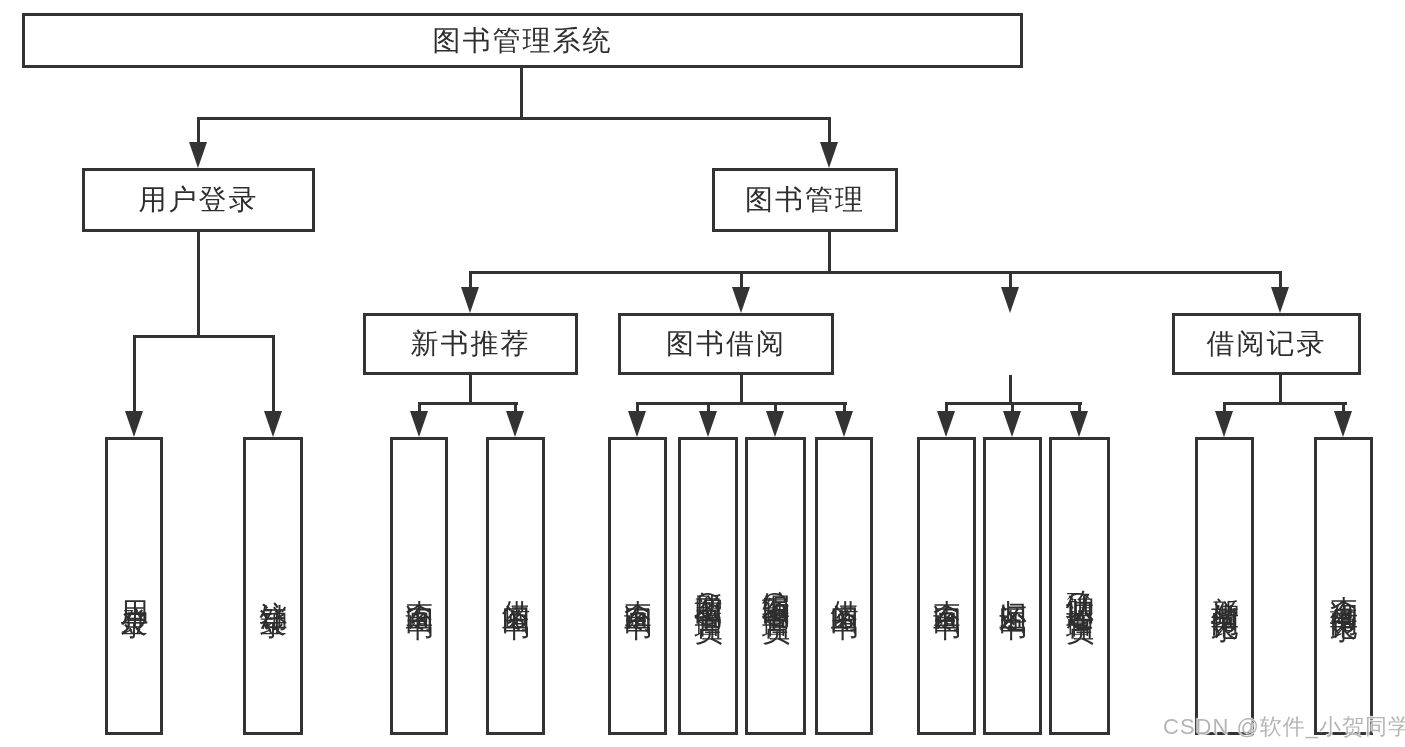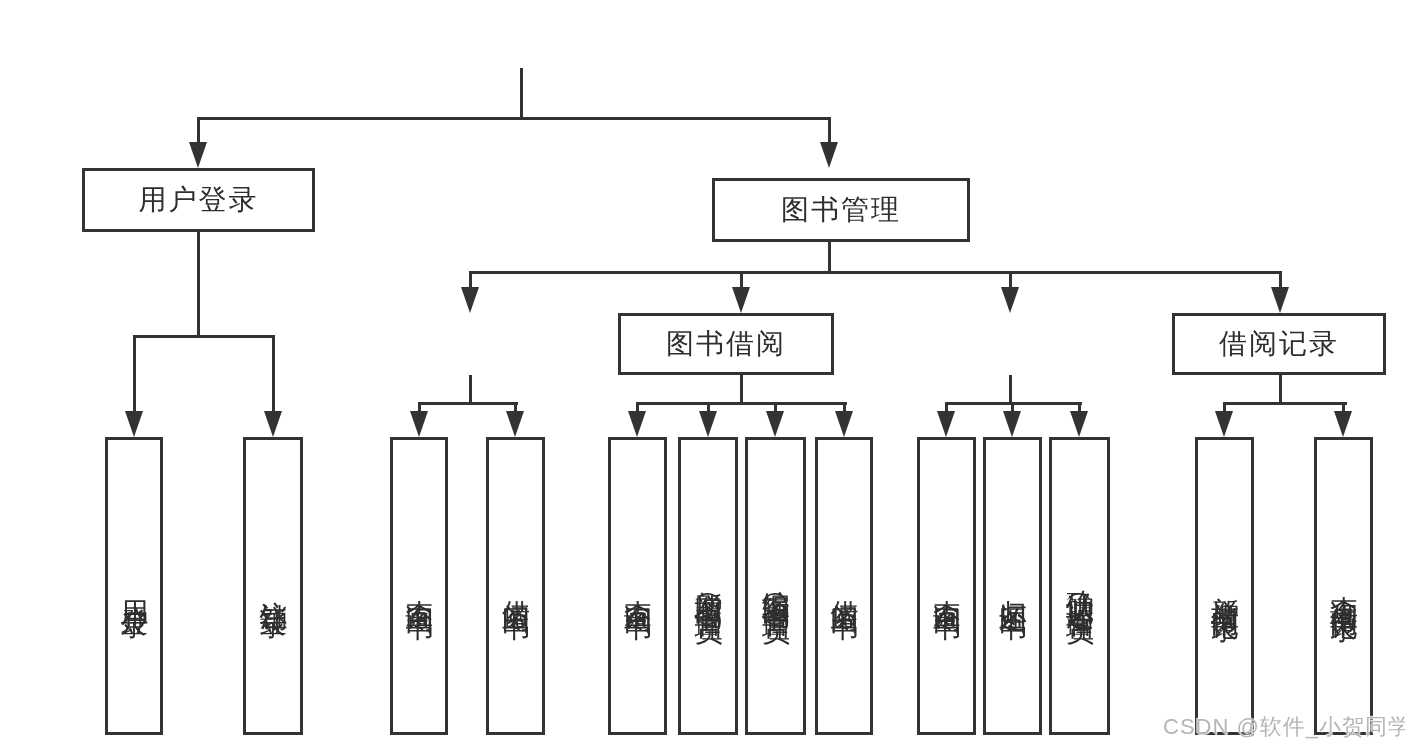--- a/index.html
+++ b/index.html
@@ -28,32 +28,38 @@
     position:absolute;left:1163px;top:712px;z-index:5;
     font-size:22px;color:#b5b5b5;letter-spacing:1px;white-space:nowrap;
     text-shadow:1px 1px 1px rgba(255,255,255,.95),-1px -1px 1px rgba(255,255,255,.95);
   }
 </style>
 </head>
 <body>
 
 <div class="stage">
 
+  <div class="box" style="left:22px;top:13px;width:1001px;height:55px;">
+    <span class="lbl">图书管理系统</span>
+  </div>
 
   <div class="box" style="left:82px;top:168px;width:233px;height:64px;">
     <span class="lbl">用户登录</span>
   </div>
-  <div class="box" style="left:712px;top:168px;width:258px;height:64px;margin-top:10px;">
+  <div class="box" style="left:712px;top:168px;width:186px;height:64px;">
     <span class="lbl">图书管理</span>
   </div>
 
+  <div class="box" style="left:363px;top:313px;width:215px;height:62px;">
+    <span class="lbl">新书推荐</span>
+  </div>
   <div class="box" style="left:618px;top:313px;width:216px;height:62px;">
     <span class="lbl">图书借阅</span>
   </div>
-  <div class="box" style="left:1172px;top:313px;width:214px;height:62px;">
+  <div class="box" style="left:1172px;top:313px;width:189px;height:62px;">
     <span class="lbl">借阅记录</span>
   </div>
 
   <div class="box leaf" style="left:105px;top:437px;width:58px;height:298px;">
     <span class="lbl">用户登录</span>
   </div>
   <div class="box leaf" style="left:243px;top:437px;width:60px;height:298px;">
     <span class="lbl">注销登录</span>
   </div>
   <div class="box leaf" style="left:390px;top:437px;width:58px;height:298px;">

